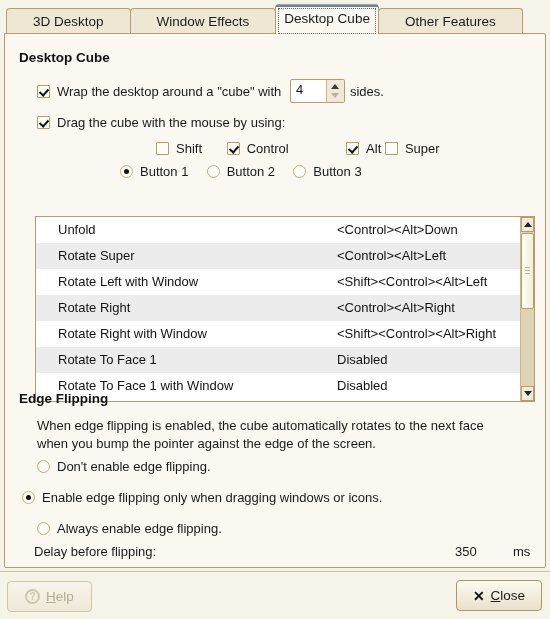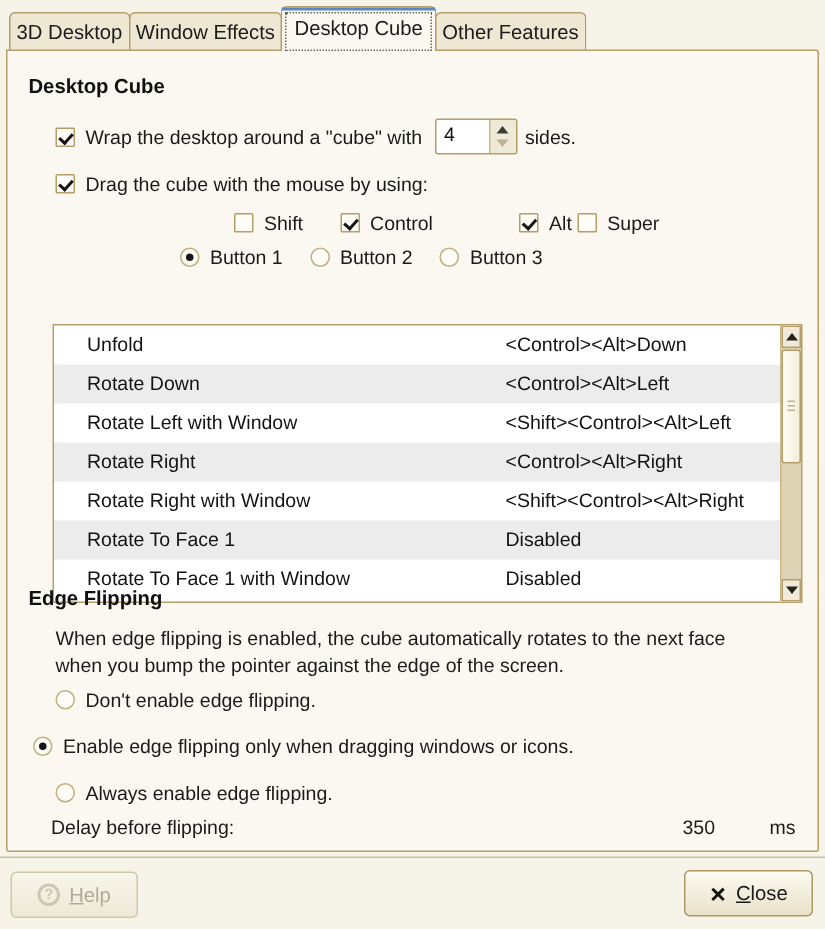--- a/index.html
+++ b/index.html
@@ -25,21 +25,21 @@
     height: 34px;
     display: flex;
     align-items: flex-end;
     padding-left: 6px;
     box-sizing: border-box;
   }
   .tab {
     position: relative;
     height: 26px;
     line-height: 26px;
-    padding: 0 4px;
+    padding: 0 26px;
     box-sizing: border-box;
     background: #eee7d3;
     border: 1px solid #b59e6a;
     border-bottom: none;
     border-radius: 4px 4px 0 0;
     font-size: 13.5px;
     color: #1b1b1b;
     white-space: nowrap;
     margin-right: -1px;
   }
@@ -388,21 +388,21 @@
     </span>
   </div>
 
   <div class="listbox">
     <div class="list-rows">
       <div class="lrow">
         <span class="c1">Unfold</span>
         <span class="c2">&lt;Control&gt;&lt;Alt&gt;Down</span>
       </div>
       <div class="lrow alt">
-        <span class="c1">Rotate Down</span>
+        <span class="c1">Rotate Super</span>
         <span class="c2">&lt;Control&gt;&lt;Alt&gt;Left</span>
       </div>
       <div class="lrow">
         <span class="c1">Rotate Left with Window</span>
         <span class="c2">&lt;Shift&gt;&lt;Control&gt;&lt;Alt&gt;Left</span>
       </div>
       <div class="lrow alt">
         <span class="c1">Rotate Right</span>
         <span class="c2">&lt;Control&gt;&lt;Alt&gt;Right</span>
       </div>

